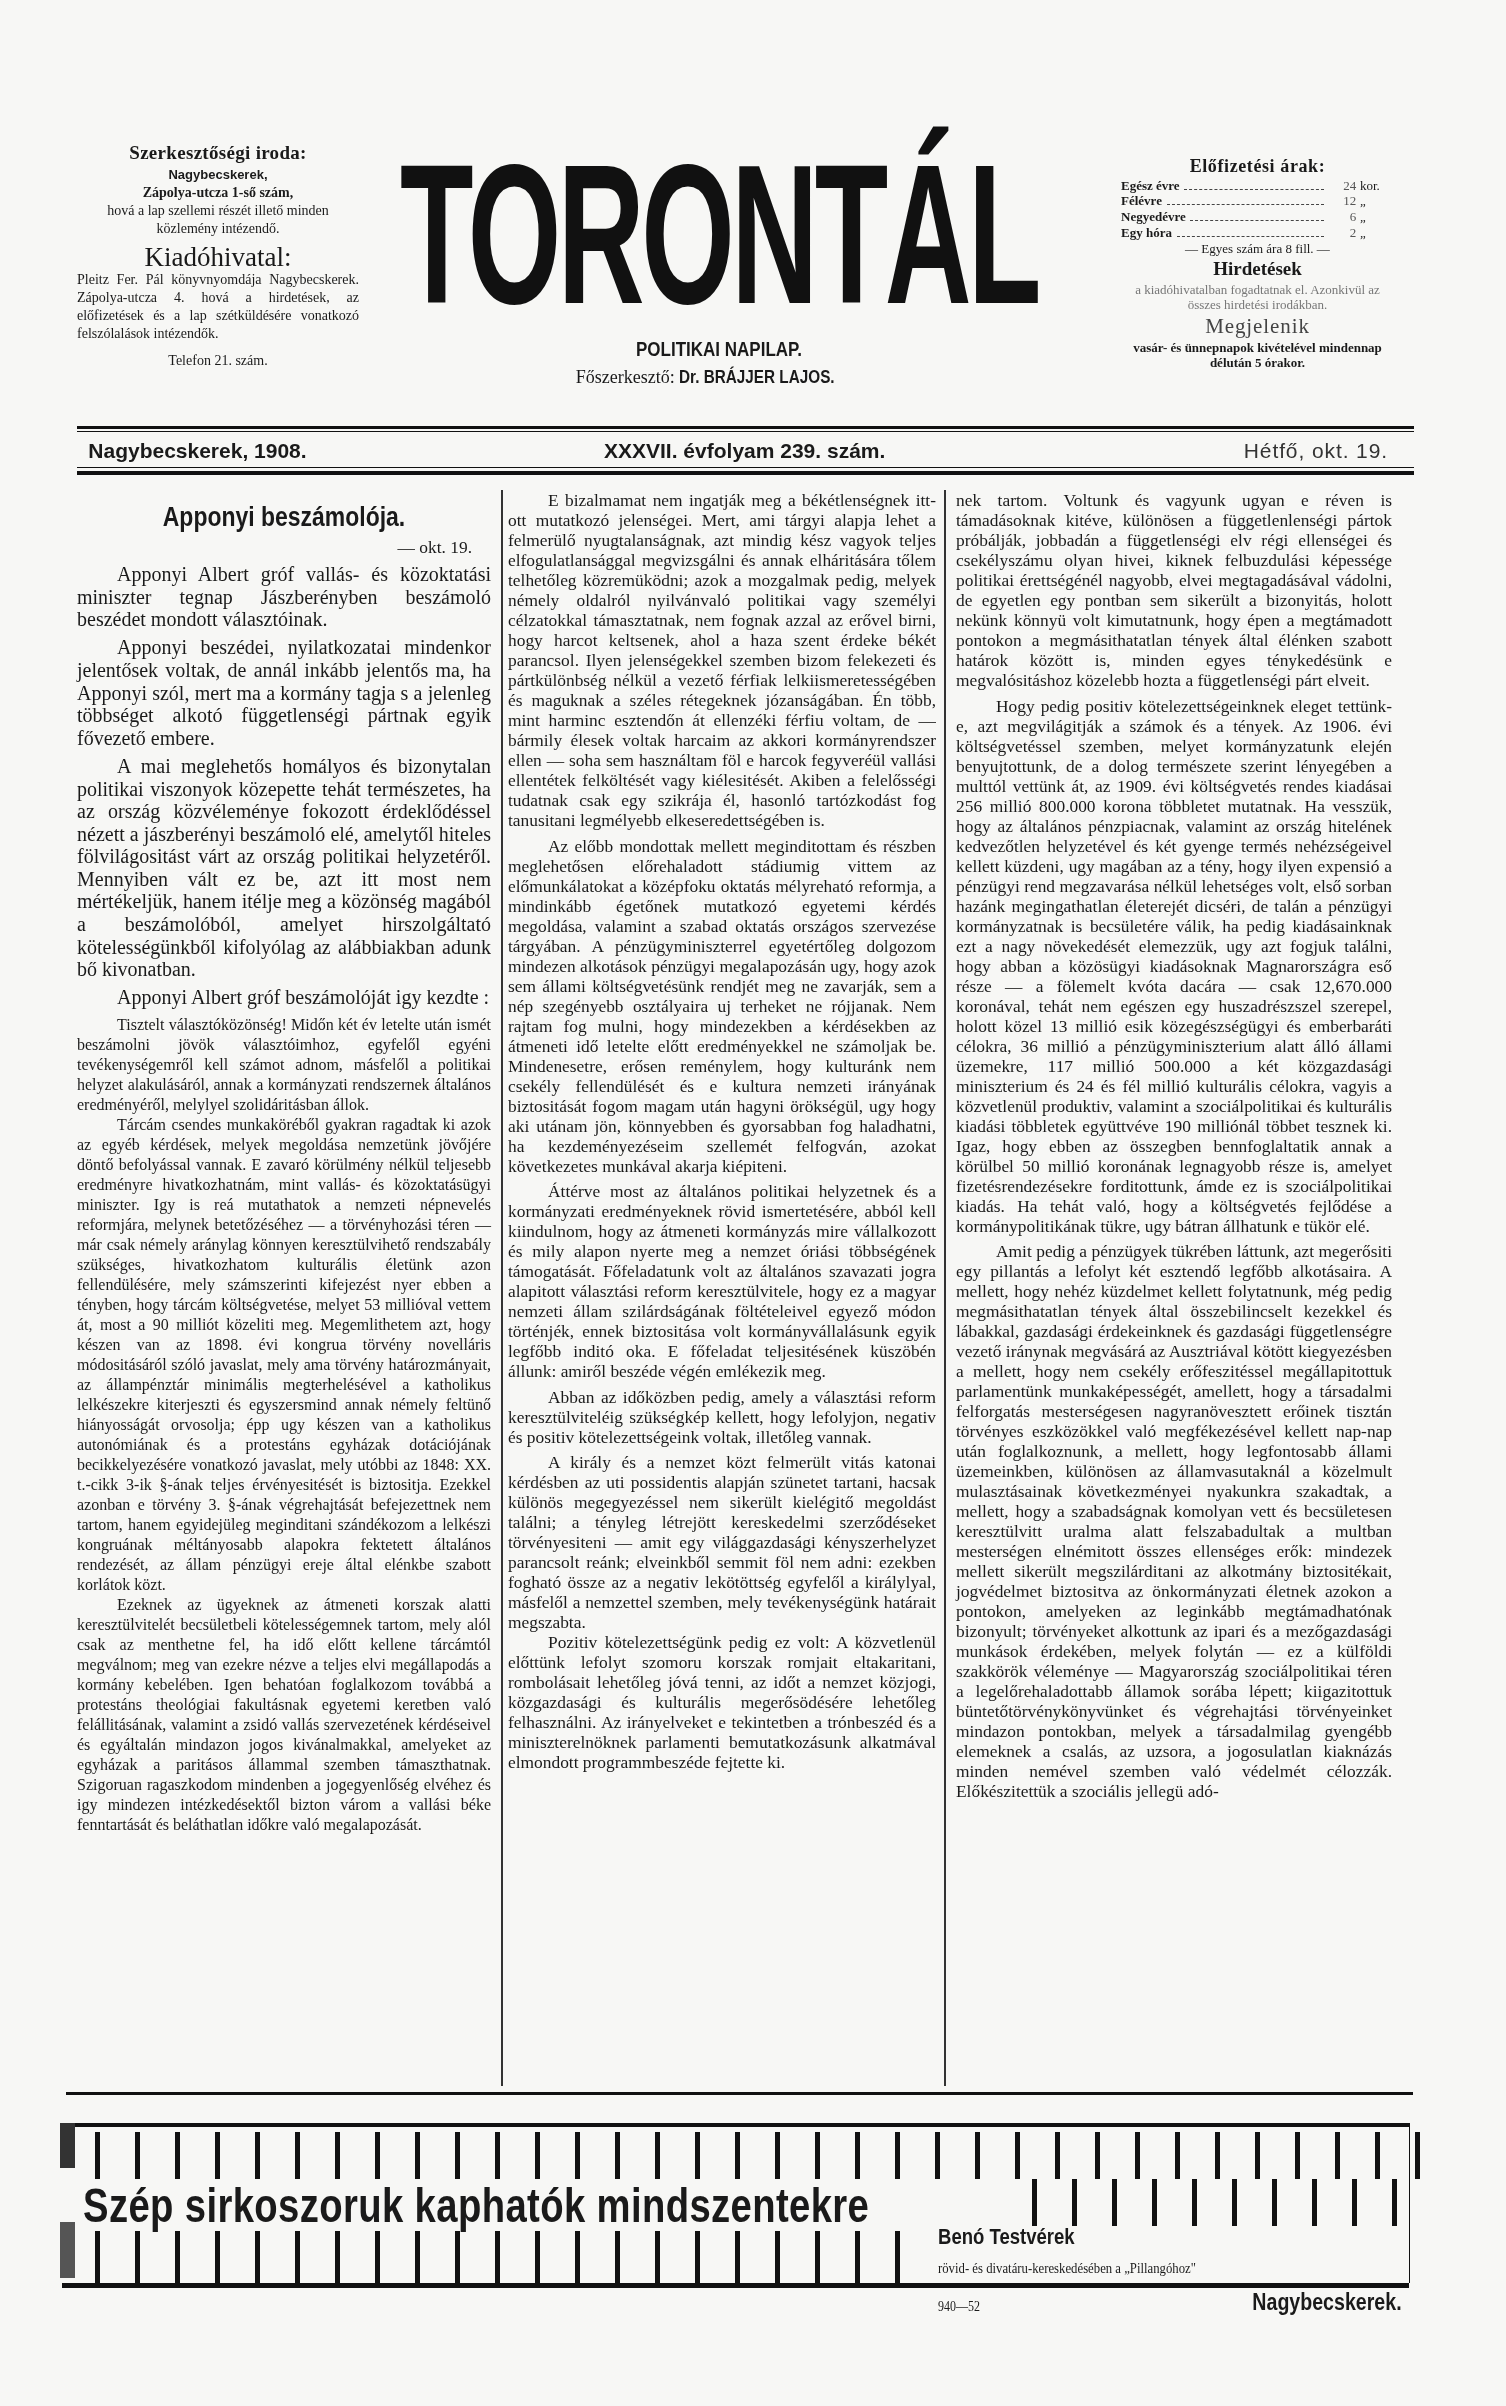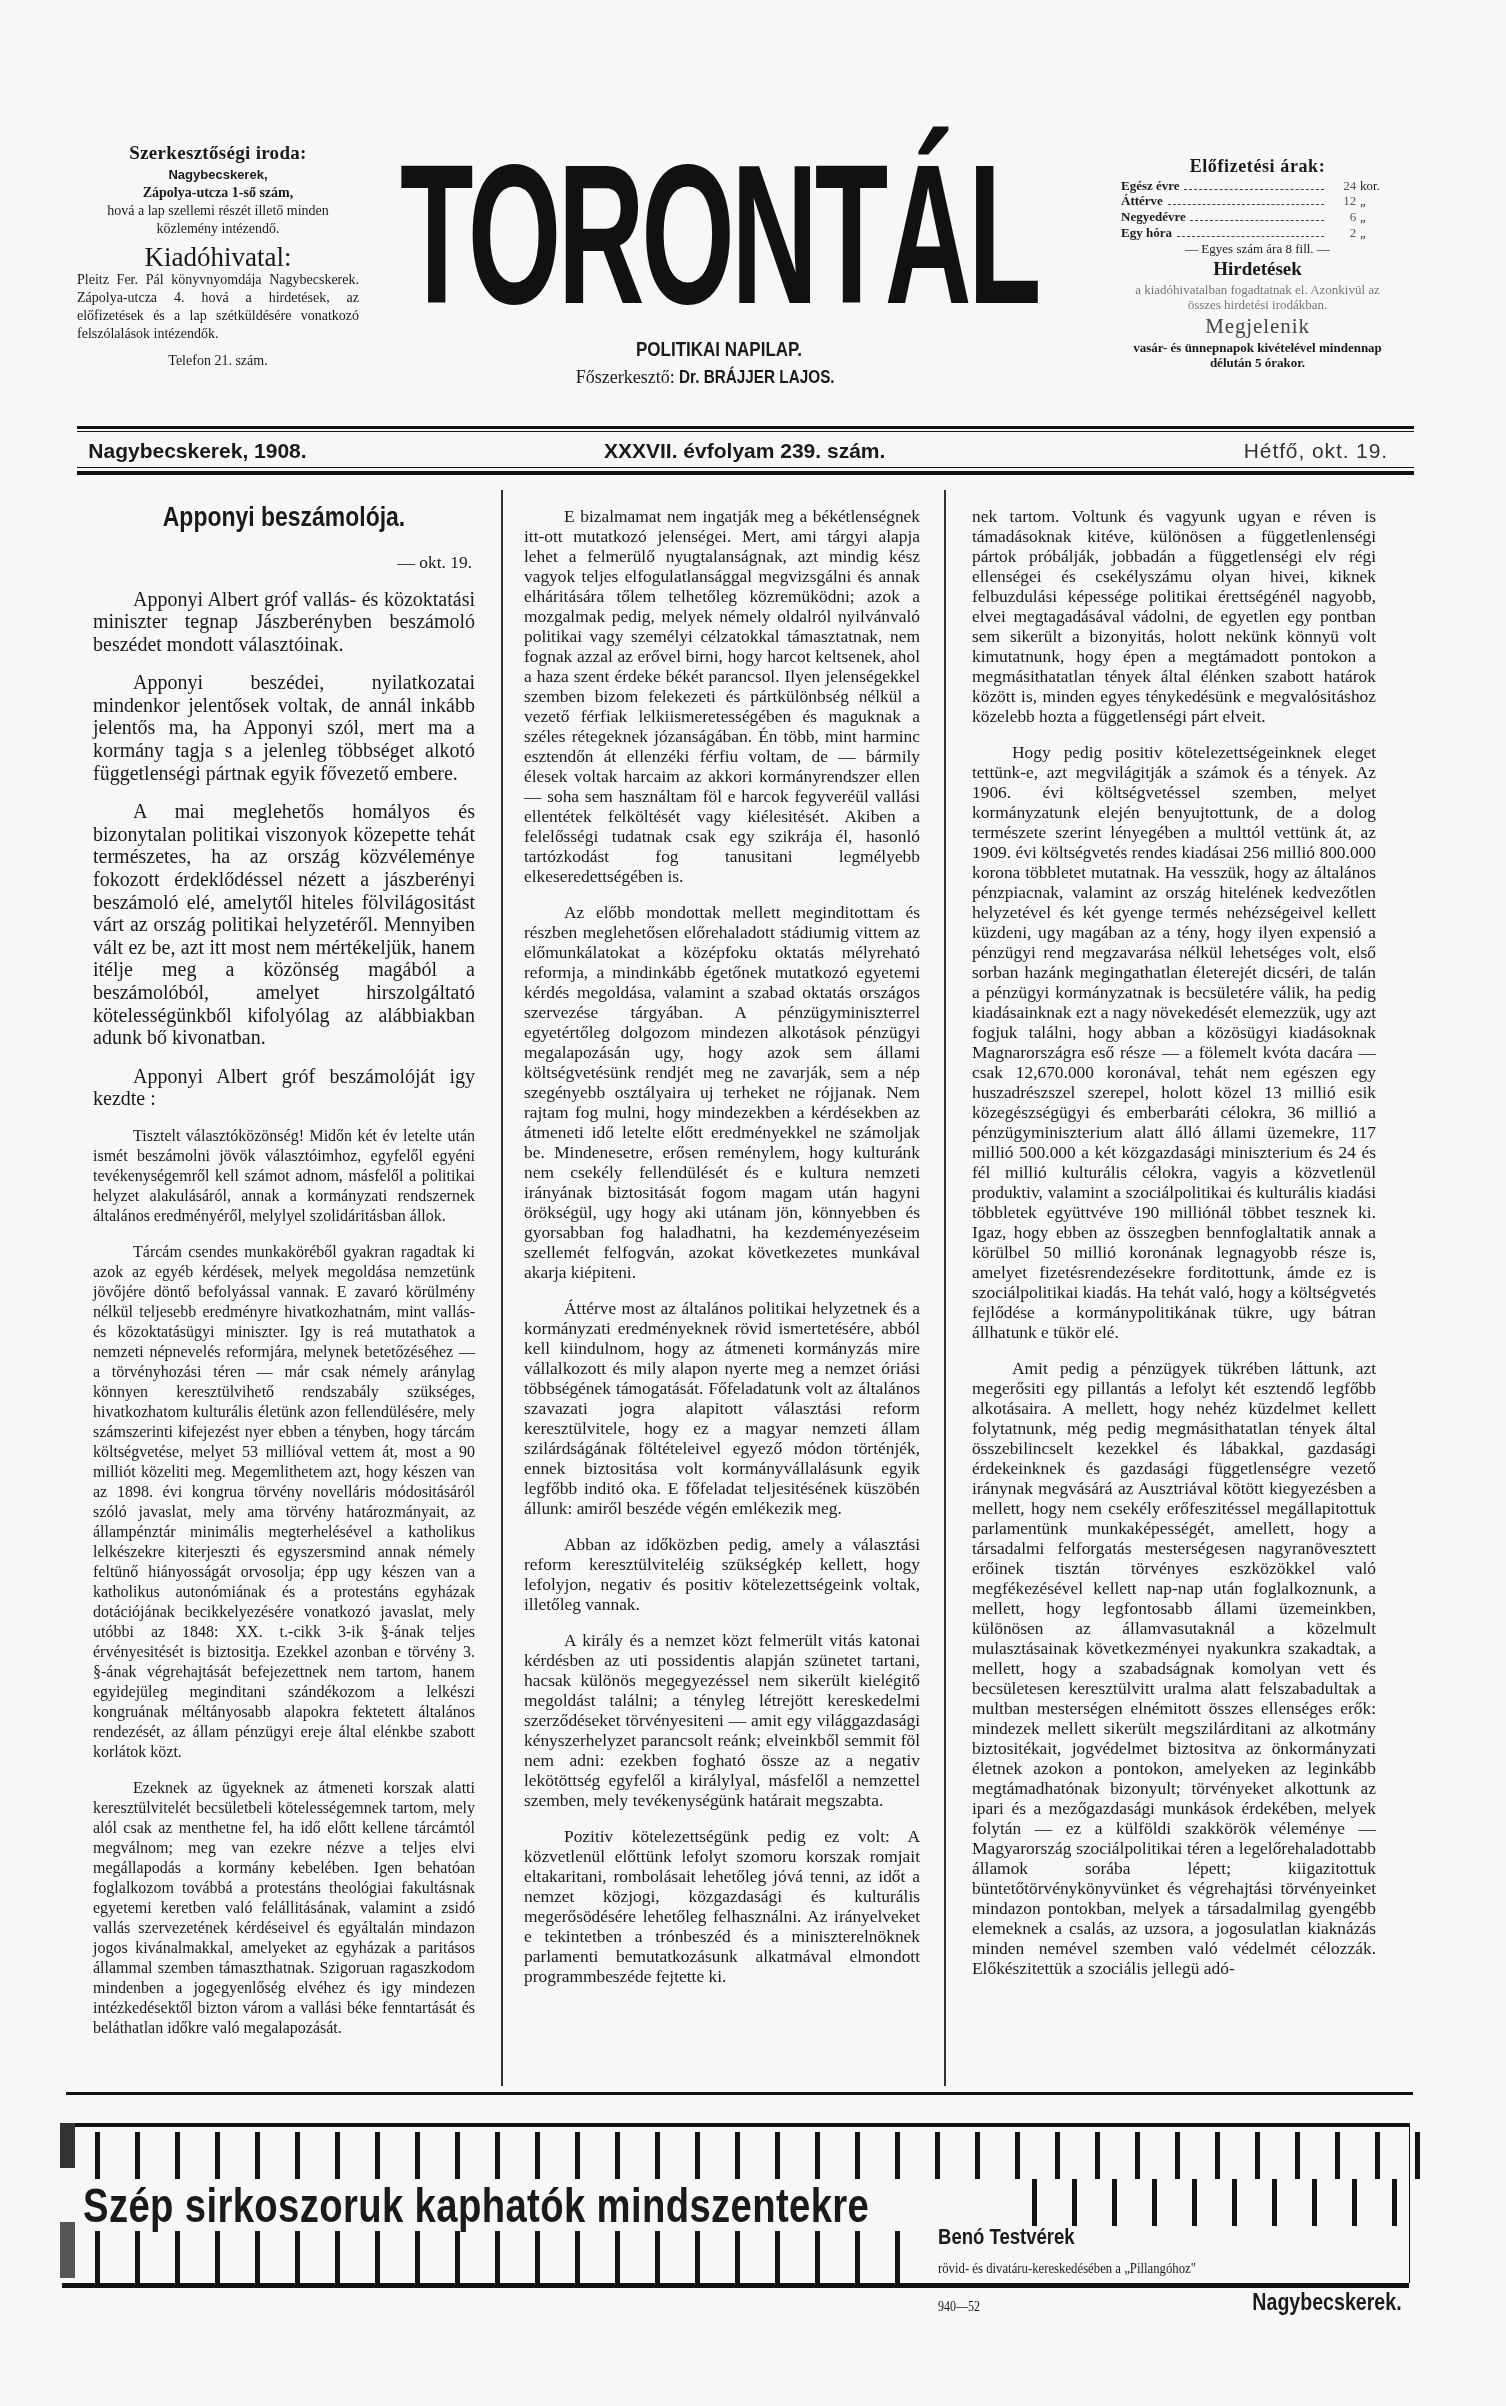--- a/index.html
+++ b/index.html
@@ -36,21 +36,21 @@
   
   .rule { position:absolute; left:77px; width:1337px; background:#111; }
   .dateline { position:absolute; left:77px; top:435px; width:1337px; height:34px; font-family:"Liberation Sans","DejaVu Sans",sans-serif; font-size:21px; font-weight:bold; }
   .dateline span { position:absolute; top:3.8px; }
   .dl-left { left:11.3px; }
   .dl-mid { left:527px; }
   .dl-right { right:26px; font-weight:normal; letter-spacing:0.9px; color:#333; }
 
   
   .col { position:absolute; top:490px; font-size:17.4px; line-height:20px; text-align:justify; hyphens:auto; }
-  .col p { margin:16px; text-indent:40px; }
+  .col p { margin:0; text-indent:40px; }
   .col p.gap { margin-top:5.6px; }
   .col1 { left:77px; width:414px; }
   .col2 { left:508px; width:428px; }
   .col3 { left:956px; width:436px; }
   .vline { position:absolute; top:490px; height:1596px; width:1.9px; background:#333; }
   .col1 .head { text-align:center; text-indent:0; font-family:"Liberation Sans","DejaVu Sans",sans-serif; font-weight:bold; font-size:28px; line-height:38px; margin:7.5px 0 1.9px 0; transform:scaleX(0.82); }
   .col1 .dateline2 { text-align:right; text-indent:0; margin-right:19px; margin-bottom:5.6px; }
   .col1 .lead { font-size:20px; line-height:22.6px; }
   .col1 .speech { font-size:16px; line-height:20px; }
 
@@ -98,21 +98,21 @@
 
   <div class="mast-right">
     <div class="h">Előfizetési árak:</div>
     <div class="price-row">
       <span class="lbl">Egész évre</span>
         <span class="dash"></span>
       <span class="val">24</span>
         <span class="unit">kor.</span>
     </div>
     <div class="price-row">
-      <span class="lbl">Áttérve</span>
+      <span class="lbl">Félévre</span>
         <span class="dash"></span>
       <span class="val">12</span>
         <span class="unit">„</span>
     </div>
     <div class="price-row">
       <span class="lbl">Negyedévre</span>
         <span class="dash"></span>
       <span class="val">6</span>
         <span class="unit">„</span>
     </div>

